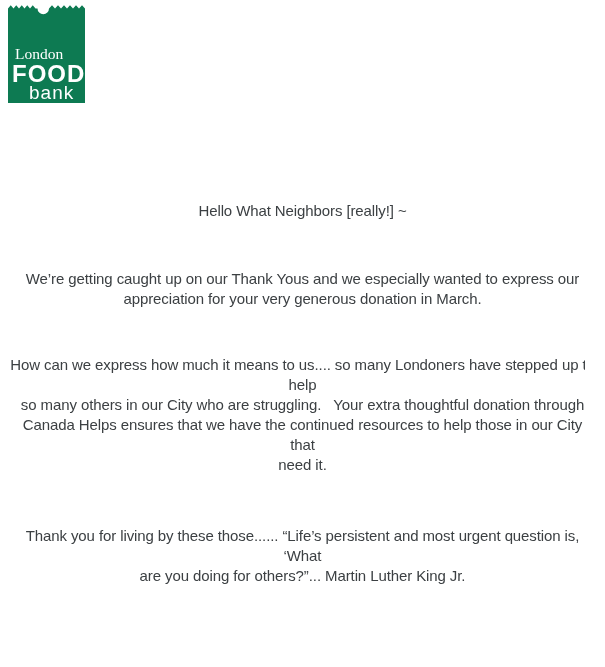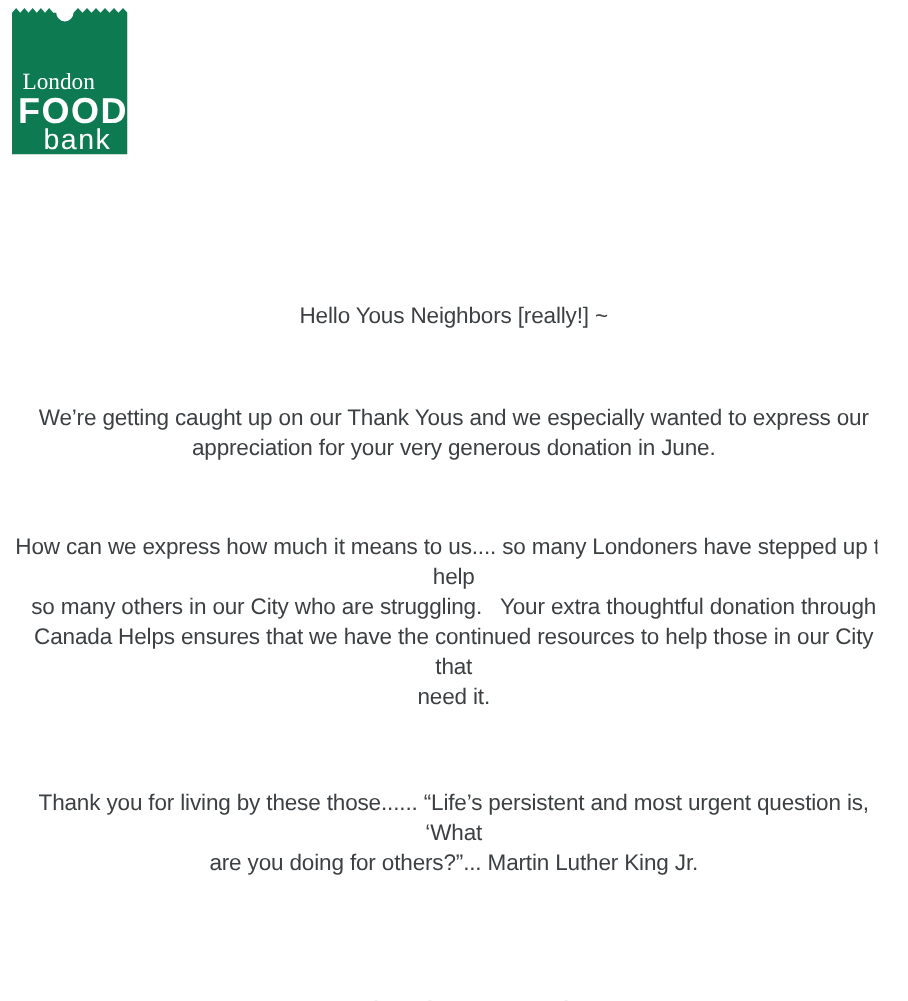--- a/index.html
+++ b/index.html
@@ -65,24 +65,24 @@
                a5.75,5.75 0 0 0 11.5,0
                l3,-3.2 l3,3.2 l3,-3.2 l3,3.2 l3,-3.2 l3,3.2 l3,-3.2 l3,3.2 l3,-3.2 l3,3.2 l3,-3.2 l3,3.2
                L77,99 Z" fill="#0d7a52"></path>
       <text x="7" y="55" font-family="Liberation Serif, serif" font-size="15.5" fill="#ffffff">London</text>
       <text x="4" y="78" font-family="Liberation Sans, sans-serif" font-size="24" font-weight="bold" letter-spacing="1" fill="#ffffff">FOOD</text>
       <text x="21" y="95" font-family="Liberation Sans, sans-serif" font-size="19" letter-spacing="1" fill="#ffffff">bank</text>
     </svg>
   </div>
 
   <div class="content">
-    <p class="greeting">Hello Yous Neighbors [really!] ~</p>
+    <p class="greeting">Hello What Neighbors [really!] ~</p>
 
     <p class="para-2">We’re getting caught up on our Thank Yous and we especially wanted to express our
-appreciation for your very generous donation in June.</p>
+appreciation for your very generous donation in March.</p>
 
     <p class="para-3">How can we express how much it means to us.... so many Londoners have stepped up to help
 so many others in our City who are struggling.   Your extra thoughtful donation through
 Canada Helps ensures that we have the continued resources to help those in our City that
 need it.</p>
 
     <p class="para-4">Thank you for living by these those...... “Life’s persistent and most urgent question is, ‘What
 are you doing for others?”... Martin Luther King Jr.</p>
 
     <p class="closing-1">Your donation means a lot!</p>

